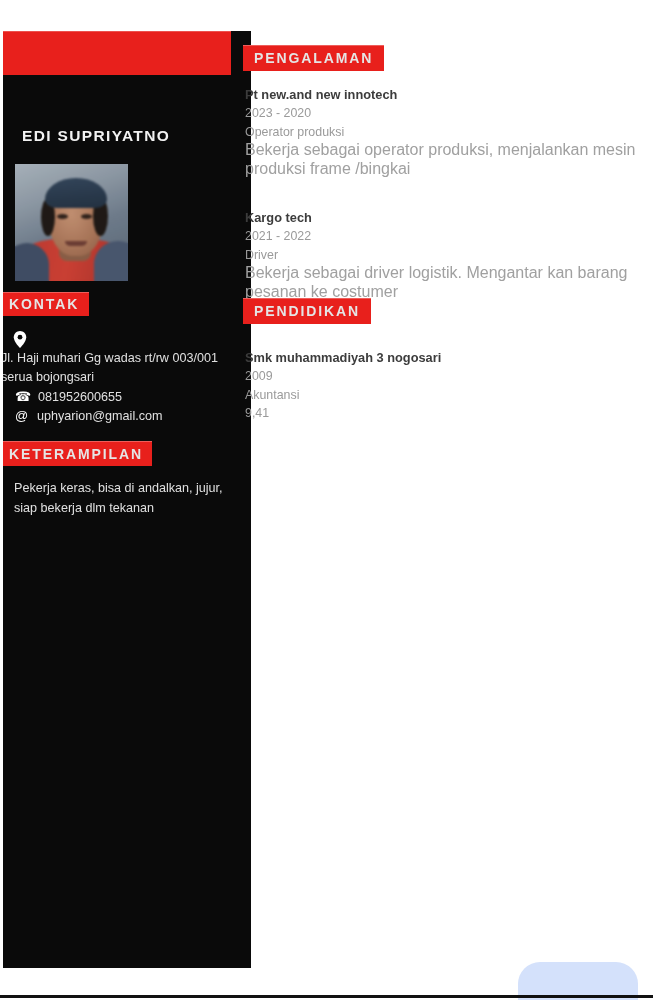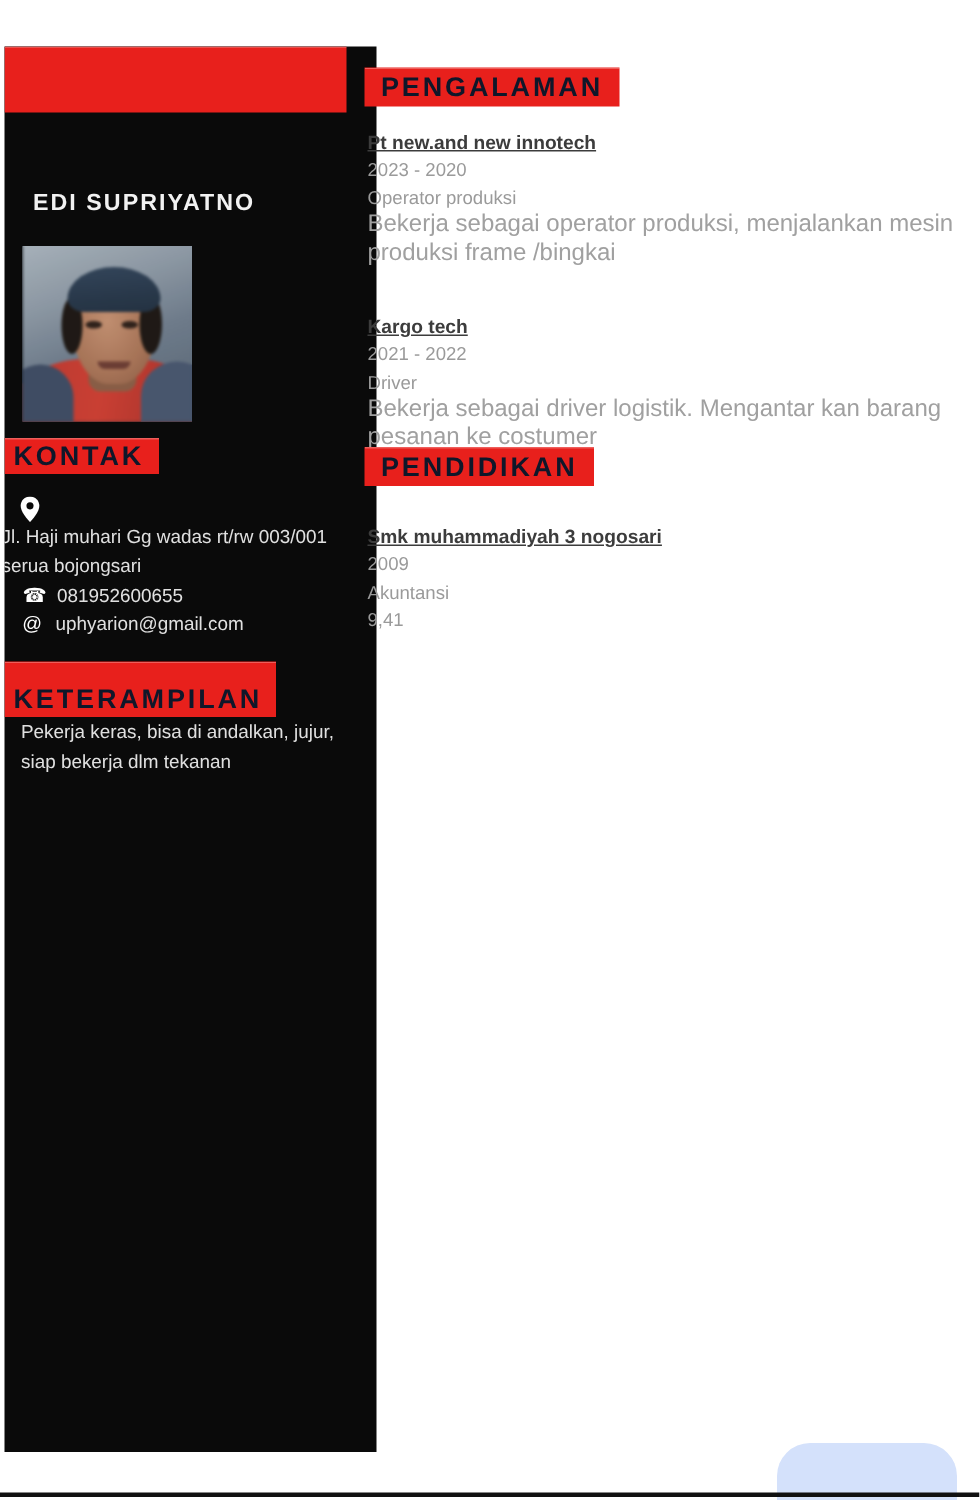--- a/index.html
+++ b/index.html
@@ -145,39 +145,39 @@
   .photo-frame .ph-blur {
     position: absolute; left:0; top:0; right:0; bottom:0;
     backdrop-filter: blur(1px);
     background: rgba(120,120,120,0.06);
   }
 
   
   .badge {
     position: absolute;
     background: #e8201c;
-    color: #0f172a;
+    color: #e5e5e5;
     font-weight: bold;
     letter-spacing: 1.9px;
-    font-size: 18px;
+    font-size: 14px;
     line-height: 1;
     display: flex;
     align-items: center;
     box-shadow: inset 0 1px 0 rgba(255,255,255,0.28);
     white-space: nowrap;
   }
   .badge.kontak {
     left: 0px; top: 261px;
     height: 24px;
     padding: 0 10px 0 6px;
   }
   .badge.keterampilan {
     left: 0px; top: 410px;
     height: 25px;
-    padding: 12px 9px 0 6px;
+    padding: 0 9px 0 6px;
   }
 
   .contact-pin {
     position: absolute;
     left: 10px; top: 300px;
     width: 14px; height: 17px;
   }
   .addr {
     position: absolute;
     left: -2px; top: 318px;
@@ -227,21 +227,20 @@
     position: absolute;
     left: 245px;
     width: 404px;
   }
   .entry .job-title {
     color: #3c3c3c;
     font-size: 12.8px;
     font-weight: bold;
     line-height: 18px;
     margin: 0;
-    text-decoration: underline;
   }
   .entry .meta {
     color: #9a9a9a;
     font-size: 12.4px;
     line-height: 18.5px;
     margin: 0;
   }
   .entry .desc {
     color: #a0a0a0;
     font-size: 16px;

